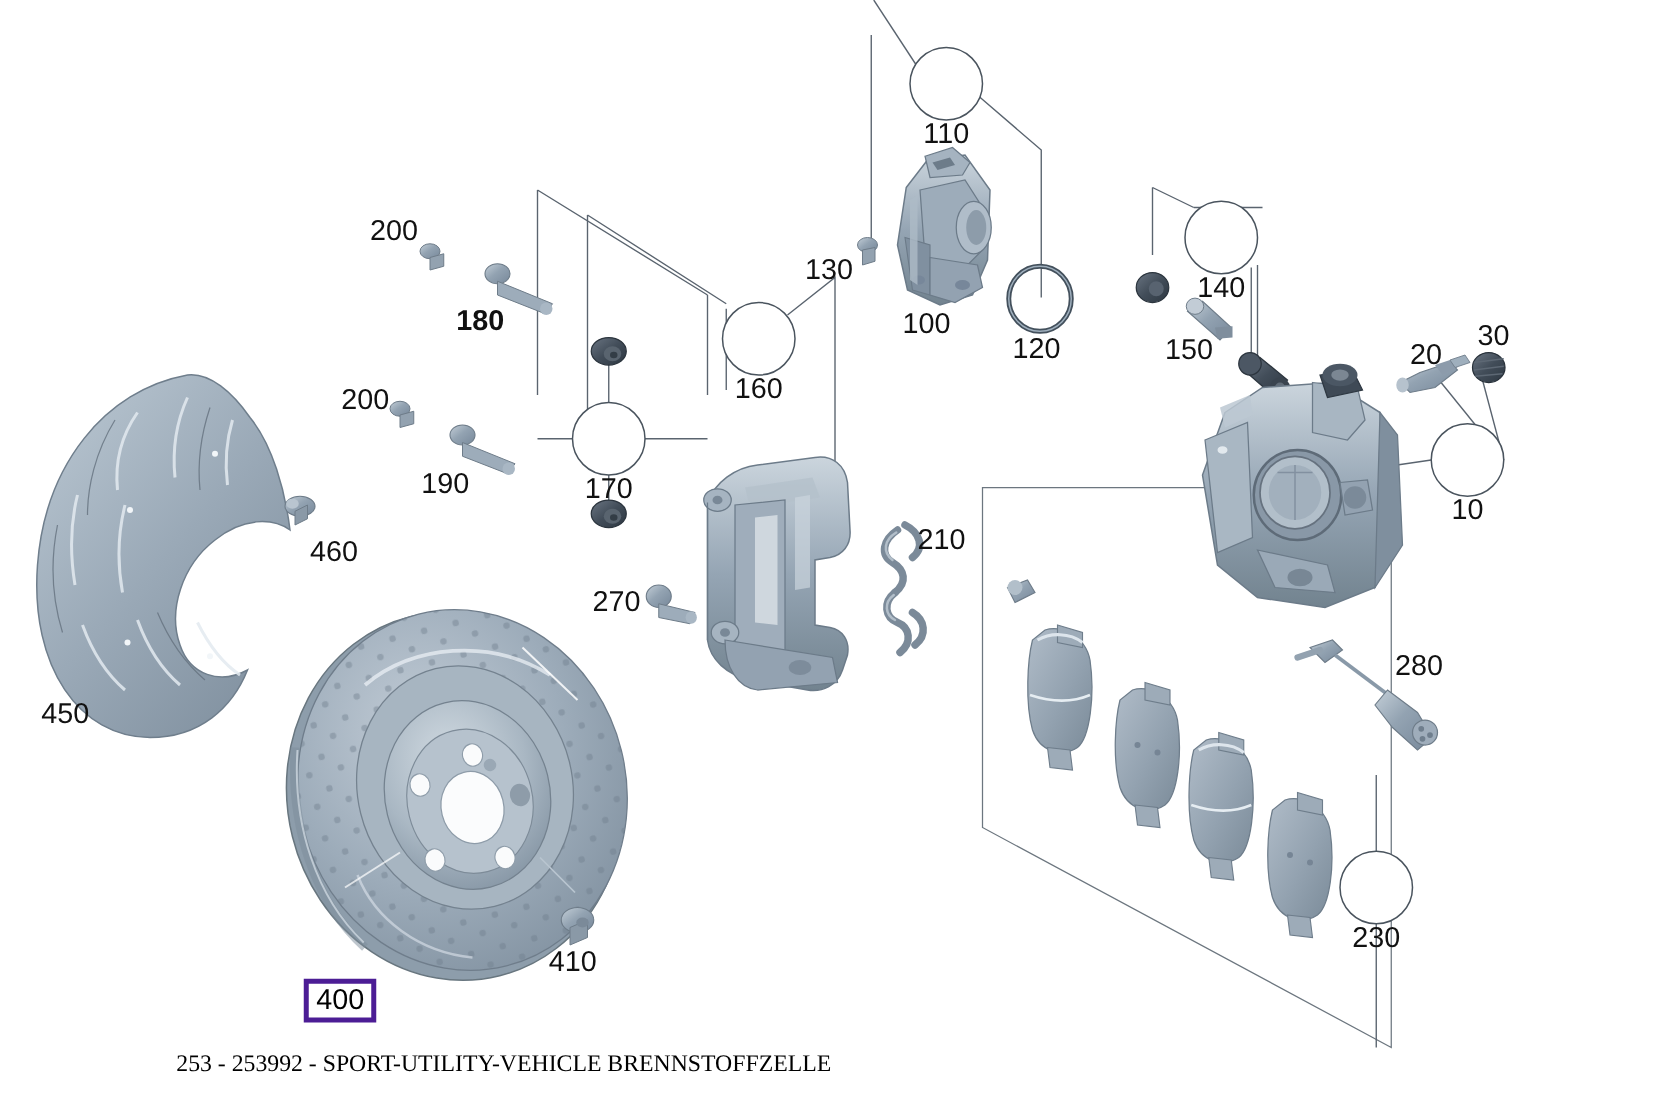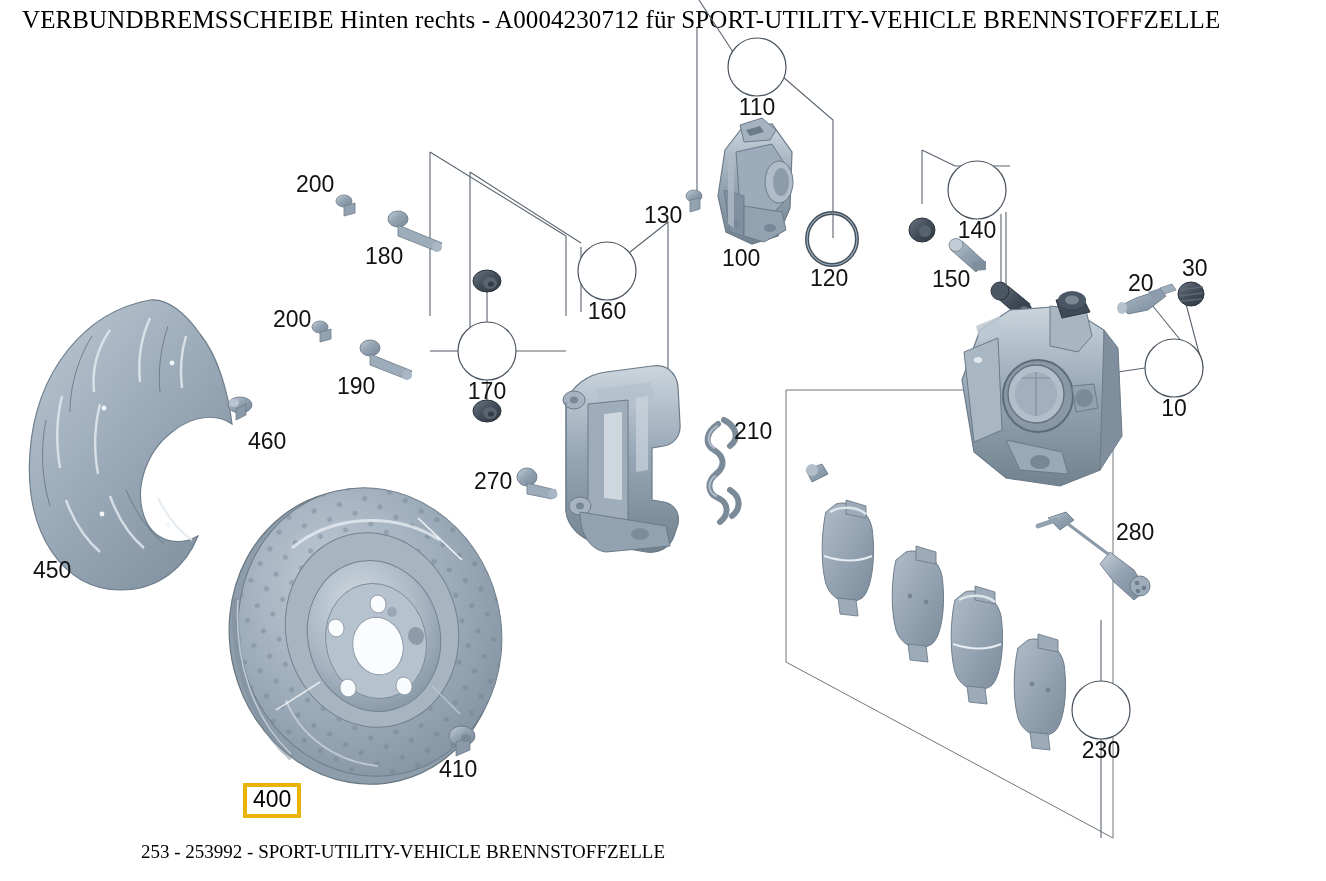--- a/index.html
+++ b/index.html
@@ -34,41 +34,40 @@
   .lbl {
     position: absolute;
     font-family: "Liberation Sans", sans-serif;
     font-size: 23px;
     color: #111;
     white-space: nowrap;
     line-height: 1;
   }
   .lbl-highlight {
     background: #ffffff;
-    border: 4px solid #eab308;
+    border: 4px solid #4c1d95;
     padding: 1px 6px 3px 6px;
     color: #000;
   }
   .circ-lbl {
     position: absolute;
     font-family: "Liberation Sans", sans-serif;
     font-size: 23px;
     color: #111;
     white-space: nowrap;
     transform: translate(-50%, -50%);
     line-height: 1;
     margin-top: 40px;
   }
 </style>
 </head>
 <body>
 
 <div id="diagram-root">
 
-  <div class="title-text">VERBUNDBREMSSCHEIBE Hinten rechts - A0004230712 für SPORT-UTILITY-VEHICLE BRENNSTOFFZELLE</div>
 
   <svg class="art" viewBox="0 0 1326 881">
     <defs>
       <linearGradient id="gMet" x1="0" y1="0" x2="1" y2="1">
         <stop offset="0%" stop-color="#c4cfd8"></stop>
         <stop offset="45%" stop-color="#93a3b2"></stop>
         <stop offset="100%" stop-color="#77889a"></stop>
       </linearGradient>
       <linearGradient id="gMetV" x1="0" y1="0" x2="0" y2="1">
         <stop offset="0%" stop-color="#cbd5dd"></stop>
@@ -415,21 +414,21 @@
       <circle cx="757" cy="67" r="29"></circle>
       <circle cx="977" cy="190" r="29"></circle>
       <circle cx="607" cy="271" r="29"></circle>
       <circle cx="487" cy="351" r="29"></circle>
       <circle cx="1174" cy="368" r="29"></circle>
       <circle cx="1101" cy="710" r="29"></circle>
     </g>
   </svg>
 
   <div class="lbl" style="left:296px; top:173px;">200</div>
-  <div class="lbl" style="left:365px; top:245px;">180</div>
+  <div class="lbl" style="left:365px; top:245px;font-weight:bold;">180</div>
   <div class="lbl" style="left:273px; top:308px;">200</div>
   <div class="lbl" style="left:337px; top:375px;">190</div>
   <div class="lbl" style="left:248px; top:430px;">460</div>
   <div class="lbl" style="left:33px; top:559px;">450</div>
   <div class="lbl" style="left:474px; top:470px;">270</div>
   <div class="lbl" style="left:439px; top:758px;">410</div>
   <div class="lbl" style="left:734px; top:420px;">210</div>
   <div class="lbl" style="left:644px; top:204px;">130</div>
   <div class="lbl" style="left:722px; top:247px;">100</div>
   <div class="lbl" style="left:810px; top:267px;">120</div>

